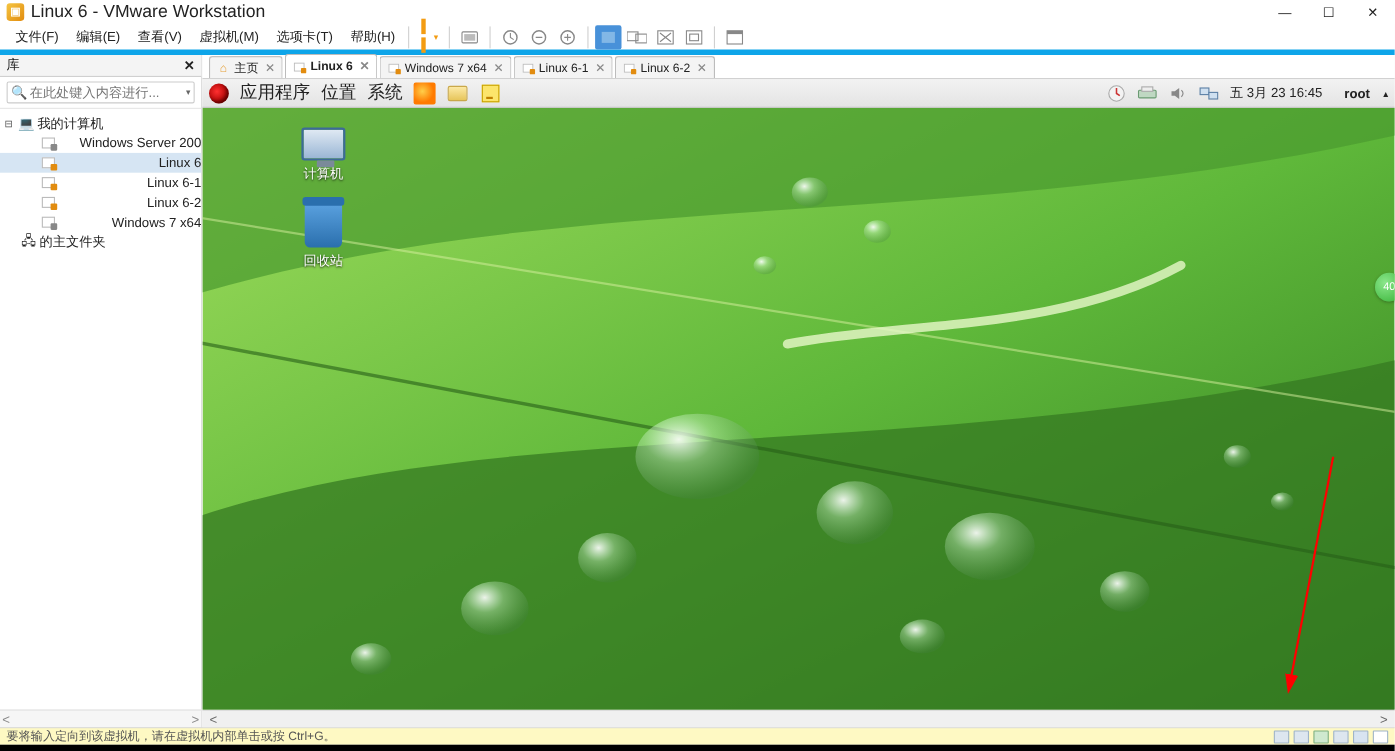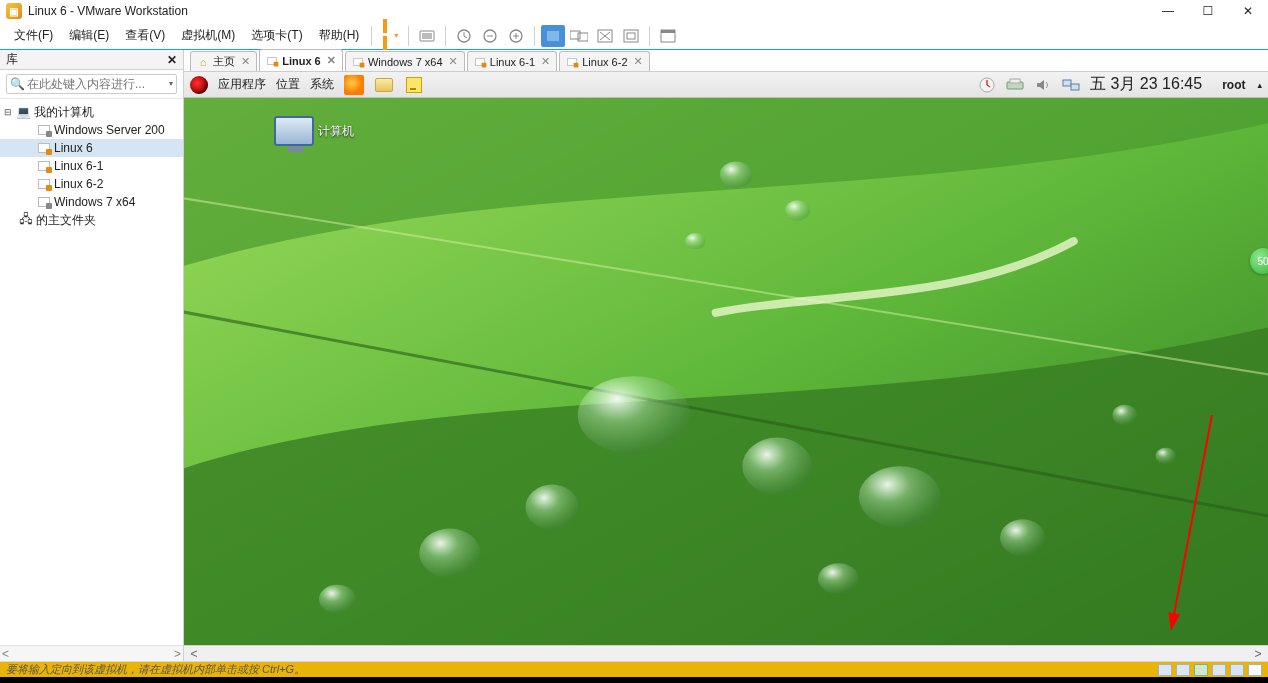--- a/index.html
+++ b/index.html
@@ -1,26 +1,26 @@
 <!DOCTYPE html>
 <html><head>
 <meta charset="utf-8">
 <style>
 * { box-sizing: border-box; margin: 0; padding: 0; font-family: "Microsoft YaHei", "Segoe UI", sans-serif; }
 body { width: 1268px; height: 683px; background: #fff; overflow: hidden; font-size: 12px; color: #222; position: relative; }
 
 
 .titlebar { height: 22px; display: flex; align-items: center; padding-left: 6px; background: #fff; border-bottom: 0px solid #ddd; }
 .titlebar .app-ico { width: 16px; height: 16px; background: linear-gradient(135deg,#f5c542,#e28c0f); border-radius: 3px; margin-right: 6px; display:flex;align-items:center;justify-content:center;color:#fff;font-size:10px;font-weight:bold;}
-.titlebar .title-text { font-size: 12px; }
+.titlebar .title-text { font-size: 16px; }
 .titlebar .win-btns { margin-left: auto; display: flex; }
 .titlebar .win-btn { width: 40px; height: 22px; display:flex; align-items:center; justify-content:center; font-size:12px; }
 
 
-.menubar { height: 28px; display: flex; align-items: center; padding: 0 6px; border-bottom: 1px solid #0ea5e9; }
+.menubar { height: 28px; display: flex; align-items: center; padding: 0 6px; border-bottom: 5px solid #0ea5e9; }
 .menubar .menu-item { padding: 0 8px; height: 22px; display:flex; align-items:center; }
 .menubar .divider { width:1px; height:20px; background:#d0d0d0; margin: 0 4px; }
 .menubar .vm-group { display:flex; align-items:center; gap:2px; padding-left:2px;}
 .tool-btn { width:24px; height:22px; display:flex; align-items:center; justify-content:center; border-radius:2px; color:#555;}
 .pause-btn { display:flex; align-items:center; gap:1px; padding:0 4px;}
 .pause-btn .bars span{ display:inline-block; width:4px; height:14px; background:#f39c12; margin:0 1px;}
 .pause-btn .dd { color:#f39c12; font-size:8px; margin-left:2px;}
 
 
 .main-area { display:flex; height: calc(100% - 22px - 28px - 16px - 6px); }
@@ -31,72 +31,72 @@
 .lib-close { font-weight:bold; }
 .lib-search { padding:4px 6px; border-bottom:1px solid #e6e6e6; display:flex; align-items:center; gap:4px;}
 .lib-search input { flex:1; border:1px solid #ccc; border-radius:2px; height:20px; padding:0 18px 0 20px; font-size:12px; background:#fff; width:100%;}
 .lib-search-wrap { position:relative; flex:1; }
 .lib-search-wrap .mag { position:absolute; left:4px; top:3px; color:#888; font-size:12px;}
 .lib-search-wrap .dd { position:absolute; right:4px; top:5px; color:#666; font-size:8px;}
 .tree { flex:1; overflow:auto; padding:4px 0; }
 .tree-row { display:flex; align-items:center; height:18px; padding-left:4px; white-space:nowrap;}
 .tree-row.sel { background:#d6e5f3; }
 .tree-indent1 { padding-left:18px; }
-.tree-indent2 { padding-left:36px; }
+.tree-indent2 { padding-left:36px;justify-content:space-between; }
 .tree-exp { width:12px; color:#555; font-size:9px; }
 .tree-ico { width:16px; height:14px; display:inline-flex; align-items:center; justify-content:center; margin-right:2px; }
 .ico-pc { color:#2176c7; }
 .ico-vm { background:#fff; border:1px solid #bbb; width:12px; height:10px; position:relative; }
 .ico-vm.running::before { content:""; position:absolute; right:-3px; bottom:-3px; width:6px;height:6px; background:#e28c0f; border-radius:1px;}
 .ico-vm.off::before { content:""; position:absolute; right:-3px; bottom:-3px; width:6px;height:6px; background:#888; border-radius:1px;}
 .tree-scroll-h { height:16px; border-top:1px solid #e0e0e0; display:flex; align-items:center; justify-content:space-between; padding:0 2px; color:#888; background:#f6f6f6;}
 
 
 .content { flex:1; display:flex; flex-direction:column; position:relative; background:#f7f7f7; }
 .tabs-row { height:22px; display:flex; align-items:flex-end; padding-left:6px; gap:2px; background:#fff; border-bottom:1px solid #ccc;}
 .tab { height:20px; border:1px solid #bcbcbc; border-bottom:none; background:#f4f4f4; display:flex; align-items:center; padding:0 6px; gap:4px; border-radius:3px 3px 0 0; font-size:11px; position:relative;}
 .tab.active { background:#fff; font-weight:bold; height:22px;}
 .tab .tab-ico { width:12px; height:12px; display:inline-flex; align-items:center; justify-content:center;}
 .tab .tab-close { color:#888; font-size:11px; margin-left:2px;}
 .tab-home-ico { color:#e6a23c; }
 
 
 .guest-top { height:26px; background: linear-gradient(#f2f2f2,#e4e4e4); border-bottom:1px solid #bfbfbf; display:flex; align-items:center; padding:0 6px; gap:10px;}
 .guest-top .rh-logo { width:18px;height:18px;border-radius:50%;background:radial-gradient(circle at 40% 40%, #ff3030, #a40000 70%); box-shadow: inset -2px -2px 3px rgba(0,0,0,.4);}
-.guest-top .g-menu { font-size:12px; color:#222; }
+.guest-top .g-menu { font-size:16px; color:#222; }
 .guest-top .g-ico { width:20px; height:20px; display:inline-flex; align-items:center; justify-content:center; border-radius:2px;}
 .ff { background: radial-gradient(circle at 40% 40%, #ffcf4a, #ff7a00 60%); border-radius:50%; }
 .folder-ico { width:18px;height:14px;background:linear-gradient(#fce9a4,#e7c55b); border:1px solid #c9a84a; border-radius:2px;}
 .note-ico { width:16px;height:16px;background:#fce56b;border:1px solid #caa300; position:relative;}
 .note-ico::after{content:"";position:absolute;left:3px;bottom:2px;width:6px;height:2px;background:#c08000;}
 .guest-top .spacer { flex:1; }
 .tray-ico { width:18px;height:18px; display:inline-flex;align-items:center;justify-content:center;color:#555;}
-.guest-time { font-size:16px; color:#222; }
+.guest-time { font-size:12px; color:#222; }
 .guest-user { font-weight:bold;text-align:center; }
 
 
 .guest-desktop { flex:1; position:relative; overflow:hidden; }
 .wallpaper { position:absolute; inset:0; }
 .desk-icons { position:absolute; top:18px; left:50px; display:flex; flex-direction:column; gap:18px; }
-.desk-item { width:120px; display:flex; flex-direction:row; align-items:center; gap:4px;justify-content:flex-end; }
+.desk-item { width:120px; display:flex; flex-direction:column; align-items:center; gap:4px; }
 .desk-item .d-label { color:#fff; font-size:12px; text-shadow:0 1px 2px rgba(0,0,0,0.9); text-align:center;}
 .monitor-ico { width:40px;height:30px;background:linear-gradient(#dfe9f3,#9ab6d5);border:2px solid #3d6a9a;border-radius:3px;position:relative;}
 .monitor-ico::after{content:"";position:absolute;left:12px;bottom:-8px;width:16px;height:6px;background:#7a8a99;border-radius:1px;}
 .home-folder { width:42px;height:32px;background:linear-gradient(#9fd0ff,#4a9adf);border-radius:4px;position:relative;}
 .home-folder::before{content:"";position:absolute;top:-6px;left:4px;width:18px;height:8px;background:#69b3ef;border-radius:2px 2px 0 0;}
 .home-folder::after{content:"⌂";position:absolute;inset:0;display:flex;align-items:center;justify-content:center;color:#fff;font-size:18px;}
 .trash-ico { width:34px;height:40px;background:linear-gradient(#5aa1df,#2a6fad);border-radius:3px 3px 5px 5px;position:relative;}
 .trash-ico::before{content:"";position:absolute;top:-6px;left:-2px;right:-2px;height:8px;background:#2a6fad;border-radius:3px;}
 
 
 .content-hscroll { height:16px; background:#f0f0f0; border-top:1px solid #d0d0d0; display:flex; align-items:center; justify-content:space-between; padding:0 2px; color:#666;}
 .content-hscroll .sc-btn { width:16px; text-align:center; }
 
 
-.statusbar { height:16px; background:#eab308; border-top:1px solid #d8d8d8; display:flex; align-items:center; padding:0 6px; font-size:11px; color:#555;font-style:italic;}
+.statusbar { height:16px; background:#fef9c3; border-top:1px solid #d8d8d8; display:flex; align-items:center; padding:0 6px; font-size:11px; color:#555;}
 .statusbar .st-icons { margin-left:auto; display:flex; gap:4px; }
 .st-ico { width:14px;height:12px; background:#dde6ef; border:1px solid #9fb4c8; border-radius:1px; }
 
 
 .annot-arrow { position:absolute; right:36px; bottom:10px; pointer-events:none; }
 
 
 .green-bubble { position:absolute; right:-8px; top:150px; width:26px; height:26px; border-radius:50%; background:radial-gradient(circle at 35% 35%, #8be78b, #34b134); color:#fff; font-size:10px; display:flex;align-items:center;justify-content:center; box-shadow:0 1px 3px rgba(0,0,0,.3);}
 
 
@@ -371,24 +371,28 @@
         <ellipse cx="960" cy="350" rx="10" ry="8" fill="url(#drop)"></ellipse>
         <ellipse cx="150" cy="490" rx="18" ry="14" fill="url(#drop)"></ellipse>
         <ellipse cx="640" cy="470" rx="20" ry="15" fill="url(#drop)"></ellipse>
       </svg>
 
       <div class="desk-icons">
         <div class="desk-item">
           <div class="monitor-ico"></div>
           <div class="d-label">计算机</div>
         </div>
+        <div class="desk-item">
+          <div class="trash-ico"></div>
+          <div class="d-label">回收站</div>
+        </div>
       </div>
 
       <div class="green-bubble">
-        <span>50</span>
+        <span>40</span>
       </div>
 
       <svg class="annot-arrow" width="70" height="220">
         <defs>
             <marker id="ah" markerWidth="10" markerHeight="10" refX="6" refY="3" orient="auto">
           <path d="M0,0 L0,6 L9,3 z" fill="#ff0000"></path>
             </marker>
           </defs>
         <line x1="50" y1="0" x2="10" y2="210" stroke="#ff0000" stroke-width="2" marker-end="url(#ah)"></line>
       </svg>

